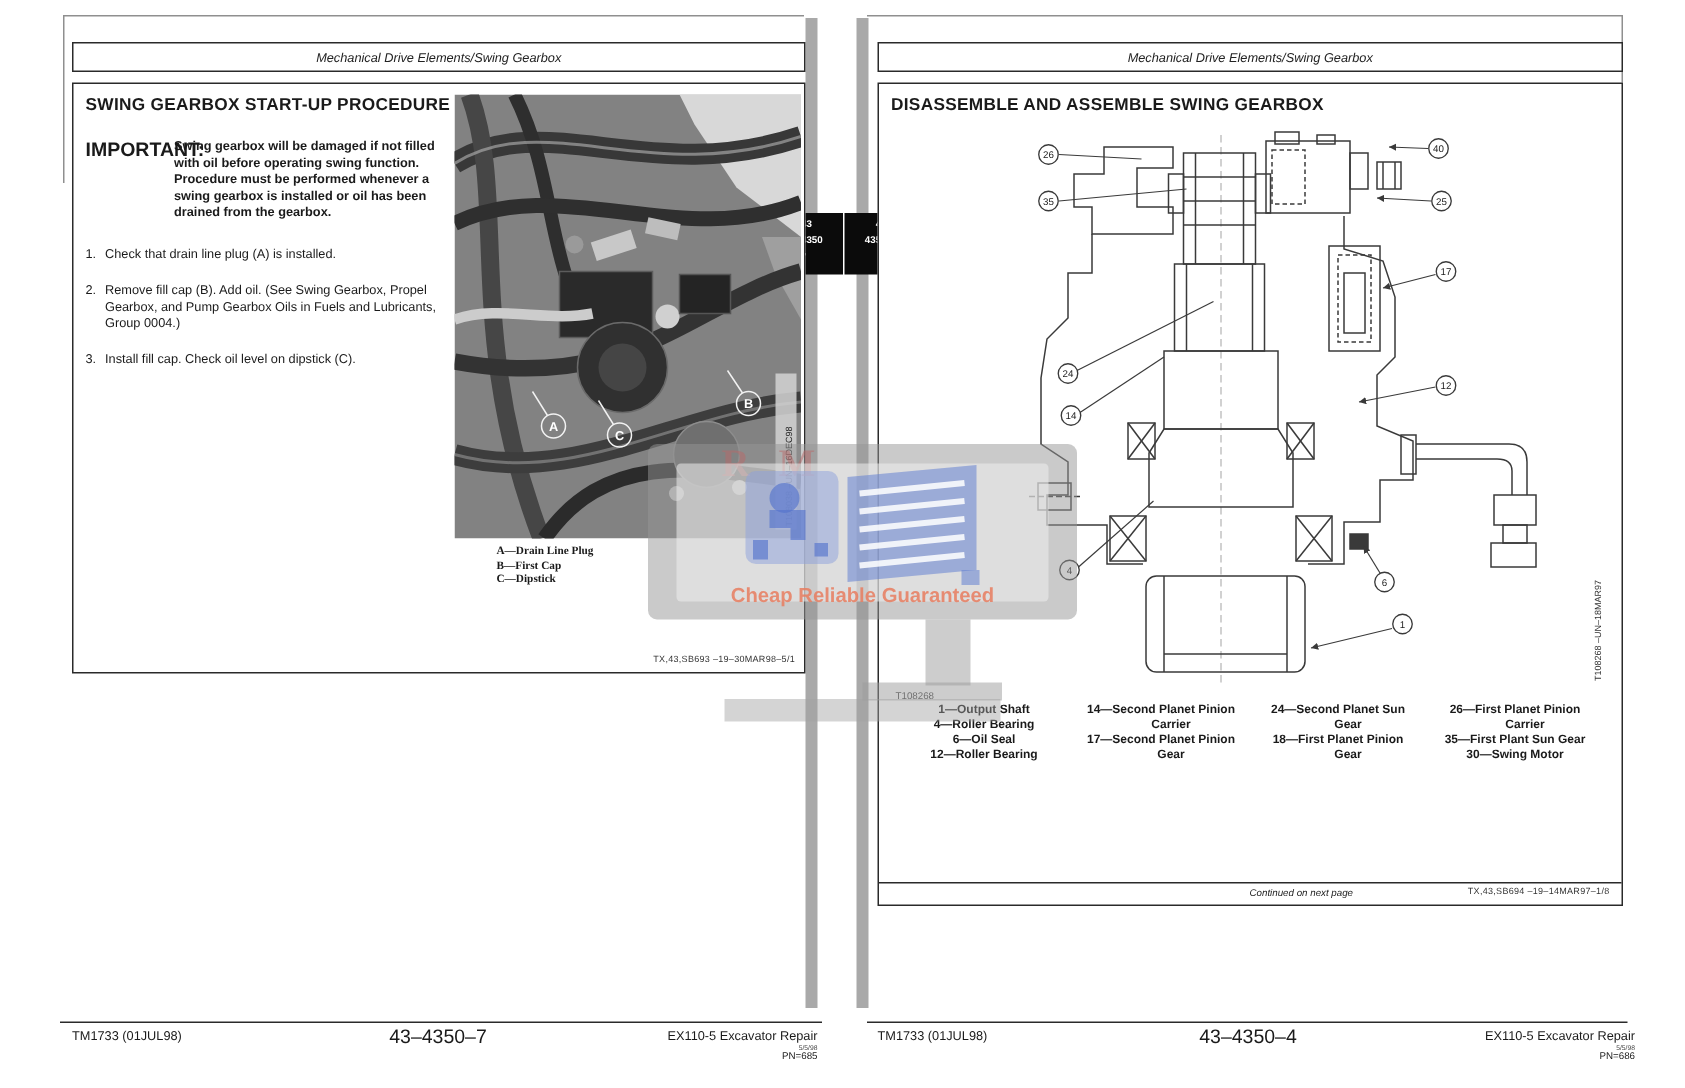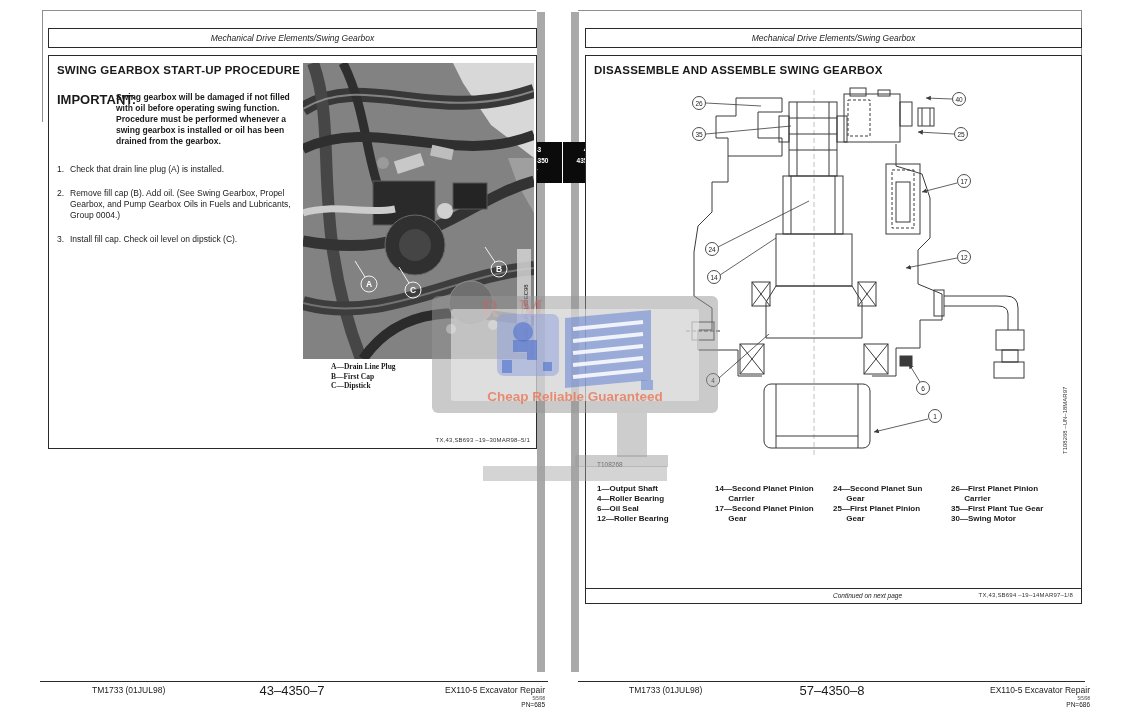--- a/index.html
+++ b/index.html
@@ -25,21 +25,21 @@
   .legend{position:absolute;display:flex;}
   .legend .col{width:118px;flex:none;font-weight:bold;font-size:8px;line-height:10px;white-space:pre;}
   .contd{position:absolute;font-size:6.5px;font-style:italic;color:#222;white-space:nowrap;}
   .gutter{position:absolute;background:#a9a9a9;}
   .edge{position:absolute;background:#8f8f8f;}
   .tab{position:absolute;width:31px;height:41px;background:#0b0b0b;color:#fff;
     font-size:6.5px;font-weight:bold;line-height:11px;padding:2px 3px;box-sizing:border-box;}
   .tab.left{text-align:left;}
   .tab.right{text-align:right;}
   .frule{position:absolute;height:1px;background:#2a2a2a;}
-  .ftxt{position:absolute;font-size:8.5px;white-space:nowrap;margin-left:44px;}
+  .ftxt{position:absolute;font-size:8.5px;white-space:nowrap;}
   .fcode{position:absolute;font-weight:normal;font-size:13px;transform:translateX(-50%);white-space:nowrap;}
   .ftiny{position:absolute;font-size:4.5px;color:#444;white-space:nowrap;}
   .fpn{position:absolute;font-size:6.5px;white-space:nowrap;}
   .wm{position:absolute;pointer-events:none;z-index:40;}
 </style>
 </head>
 <body>
 
 <div class="root">
 
@@ -261,48 +261,48 @@
         <text x="127" y="296.5">4</text>
         <text x="337" y="304.5">6</text>
         <text x="349" y="332.5">1</text>
       </g>
 
       <text transform="rotate(-90 481 368)" x="481" y="368" font-size="6" fill="#333" font-family="Liberation Sans, sans-serif">T108268  –UN–18MAR97</text>
     </svg>
 
     <div class="figid" style="left:11px;top:405px;">T108268</div>
 
-    <div class="legend" style="left:11px;top:428px;">
+    <div class="legend" style="left:11px;top:412px;text-align:center;">
       <div class="col"><div>1—Output Shaft</div><div>4—Roller Bearing</div><div>6—Oil Seal</div><div>12—Roller Bearing</div></div>
       <div class="col"><div>14—Second Planet Pinion
       Carrier</div><div>17—Second Planet Pinion
       Gear</div></div>
       <div class="col"><div>24—Second Planet Sun
-      Gear</div><div>25—First Planet Pinion
+      Gear</div><div>18—First Planet Pinion
       Gear</div></div>
       <div class="col"><div>26—First Planet Pinion
-      Carrier</div><div>35—First Plant Tue Gear</div><div>30—Swing Motor</div></div>
+      Carrier</div><div>35—First Plant Sun Gear</div><div>30—Swing Motor</div></div>
     </div>
 
     <div class="abs" style="left:0;right:0;top:532px;border-top:1px solid #2a2a2a;"></div>
     <div class="contd" style="left:247px;top:536px;">Continued on next page</div>
     <div class="refcode" style="right:8px;top:536px;">TX,43,SB694  –19–14MAR97–1/8</div>
   </div>
 
   <div class="frule" style="left:40px;top:681px;width:508px;"></div>
   <div class="frule" style="left:578px;top:681px;width:507px;"></div>
 
   <div class="ftxt" style="left:48px;top:685px;">TM1733 (01JUL98)</div>
   <div class="fcode" style="left:292px;top:683px;">43–4350–7</div>
   <div class="ftxt" style="right:588px;top:685px;">EX110-5 Excavator Repair</div>
   <div class="ftiny" style="right:588px;top:696px;">5/5/98</div>
   <div class="fpn" style="right:588px;top:701px;">PN=685</div>
 
   <div class="ftxt" style="left:585px;top:685px;">TM1733 (01JUL98)</div>
-  <div class="fcode" style="left:832px;top:683px;">57–4350–8</div>
+  <div class="fcode" style="left:832px;top:683px;">43–4350–4</div>
   <div class="ftxt" style="right:43px;top:685px;">EX110-5 Excavator Repair</div>
   <div class="ftiny" style="right:43px;top:696px;">5/5/98</div>
   <div class="fpn" style="right:43px;top:701px;">PN=686</div>
 
   <svg class="wm" style="left:425px;top:288px;" width="300" height="200" viewBox="0 0 300 200">
 
     <text x="56" y="29" font-size="26" font-weight="bold" fill="rgba(220,60,60,0.5)" font-family="Liberation Serif, serif">R</text>
     <text x="94" y="29" font-size="26" font-weight="bold" fill="rgba(220,60,60,0.5)" font-family="Liberation Serif, serif">M</text>
 
     <rect x="7" y="8" width="286" height="117" rx="6" fill="rgba(150,150,150,0.5)"></rect>

